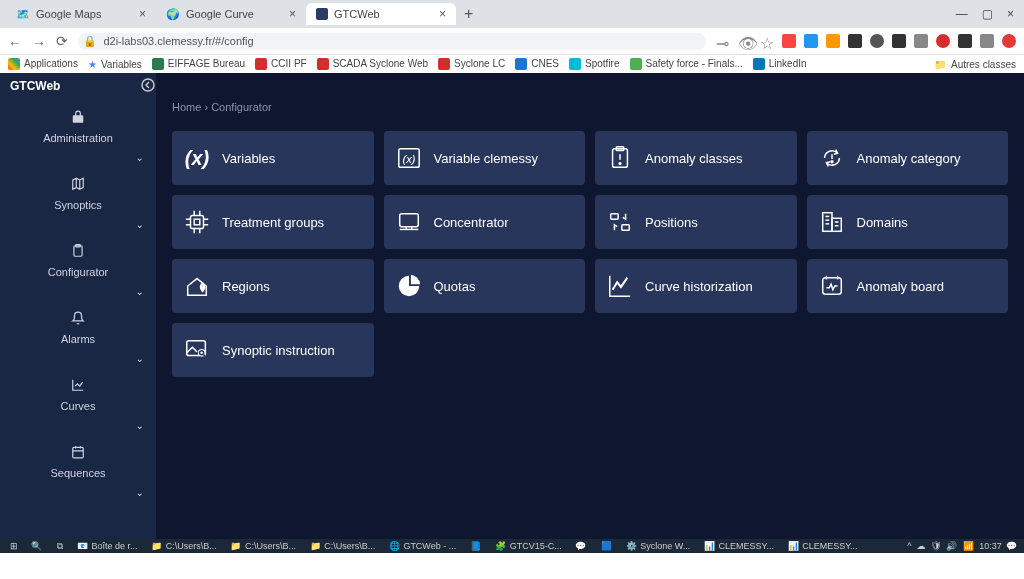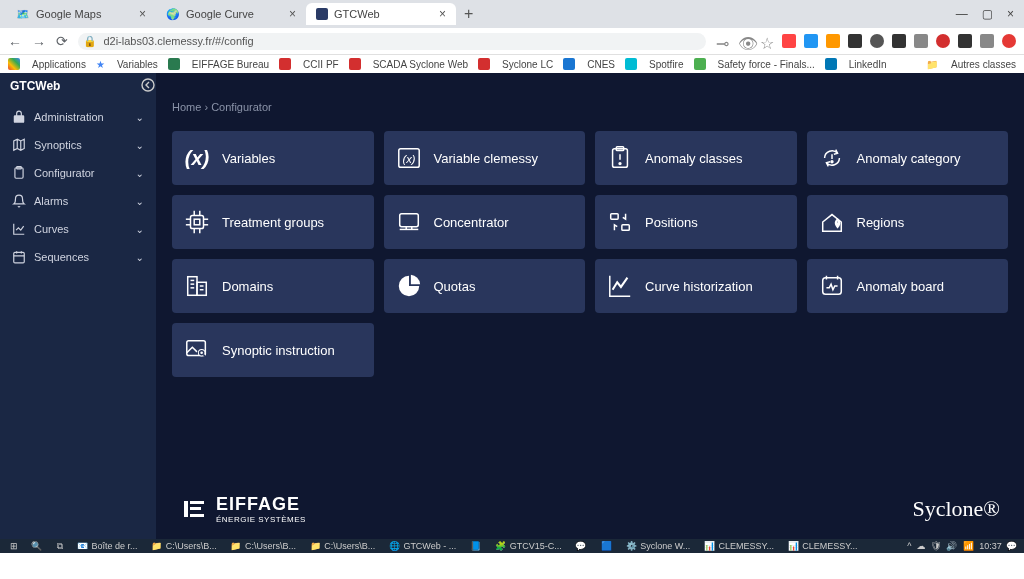--- a/index.html
+++ b/index.html
@@ -15,34 +15,34 @@
 .new-tab { font-size: 16px; color: #555; padding: 0 8px; cursor: pointer; }
 .window-controls { margin-left: auto; display: flex; gap: 14px; padding-right: 10px; color: #444; font-size: 12px; }
 
 .addr-bar { display: flex; align-items: center; height: 26px; background: #fff; padding: 0 8px; gap: 10px; }
 .nav-btn { color: #5f6368; font-size: 14px; cursor: pointer; }
 .url-box { flex: 1; display: flex; align-items: center; gap: 6px; font-size: 11px; color: #555; padding: 2px 6px; background: #f1f3f4; border-radius: 12px; }
 .ext-icons { display: flex; gap: 8px; align-items: center; }
 .ext-icons span { width: 14px; height: 14px; border-radius: 2px; }
 
 .bookmark-bar { display: flex; align-items: center; height: 19px; background: #fff; padding: 0 8px; gap: 10px; font-size: 10px; color: #444; border-top: 1px solid #e0e0e0; }
-.bm-item { display: flex; align-items: center; gap: 12px; cursor: pointer; }
+.bm-item { display: flex; gap: 4px; cursor: pointer; }
 .bm-fav { width: 12px; height: 12px; border-radius: 2px; background: #888; }
 
 
 .app { display: flex; height: 466px; background: #0f1730; }
 .topbar { position: absolute; top: 73px; left: 0; right: 0; height: 26px; background: #1a2744; display: flex; align-items: center; padding: 0 10px; color: #fff; font-size: 12px; }
 .topbar .title { font-weight: bold; }
 .topbar .collapse { margin-left: 80px; color: #ccc; cursor: pointer; }
 .topbar .datetime { position: absolute; left: 50%; transform: translateX(-50%); font-size: 11px; }
 .topbar .right { margin-left: auto; display: flex; align-items: center; gap: 14px; }
 .topbar .user { cursor: pointer; font-size: 11px; }
 
 .sidebar { width: 156px; background: #1a2744; padding-top: 30px; }
-.side-item { display: flex; align-items: center; gap: 8px; padding: 7px 12px; color: #d0d4e0; font-size: 11px; cursor: pointer; }
+.side-item { display: flex; align-items: center; gap: 8px; padding: 7px 12px; color: #d0d4e0; font-size: 11px; cursor: pointer; flex-direction: column; }
 .side-item .chev { margin-left: auto; font-size: 10px; }
 .side-icon { width: 14px; height: 14px; display: inline-flex; align-items: center; justify-content: center; }
 
 .main { flex: 1; background: #0f1730; padding-top: 20px; position: relative; }
 .breadcrumb { padding: 8px 16px; font-size: 11px; color: #8a93a8; }
 .breadcrumb a { color: #8a93a8; text-decoration: none; }
 .grid { display: grid; grid-template-columns: repeat(4, 1fr); gap: 10px; padding: 10px 16px; }
 .card { background: #29365c; border-radius: 4px; padding: 14px 12px; display: flex; align-items: center; gap: 12px; color: #fff; font-size: 13px; cursor: pointer; min-height: 48px; }
 .card-icon { width: 26px; height: 26px; display: inline-flex; align-items: center; justify-content: center; flex-shrink: 0; }
 .card-icon svg { width: 26px; height: 26px; fill: none; stroke: #fff; stroke-width: 1.6; }
@@ -320,44 +320,44 @@
               <rect x="4" y="5" width="8" height="6" rx="1"></rect>
               <rect x="16" y="17" width="8" height="6" rx="1"></rect>
               <path d="M20 5v6l-3-2M8 23v-6l3 2"></path>
             </svg>
           </span>
         <span>Positions</span>
       </div>
       <div class="card">
         <span class="card-icon">
             <svg viewBox="0 0 28 28">
-              <path d="M4 14l10-8 10 8v10H4z"></path>
-              <path d="M20 10s3 2 3 5-3 6-3 6-3-3-3-6 3-5 3-5z" fill="#fff" stroke="none"></path>
-              <circle cx="20" cy="14" r="1.3" fill="#29365c"></circle>
-            </svg>
-          </span>
-        <span>Regions</span>
-      </div>
-      <div class="card">
-        <span class="card-icon">
-            <svg viewBox="0 0 28 28">
               <rect x="4" y="4" width="10" height="20"></rect>
               <rect x="14" y="10" width="10" height="14"></rect>
               <line x1="7" y1="8" x2="11" y2="8"></line>
               <line x1="7" y1="12" x2="11" y2="12"></line>
               <line x1="7" y1="16" x2="11" y2="16"></line>
               <line x1="17" y1="14" x2="21" y2="14"></line>
               <line x1="17" y1="18" x2="21" y2="18"></line>
             </svg>
           </span>
         <span>Domains</span>
       </div>
       <div class="card">
         <span class="card-icon">
             <svg viewBox="0 0 28 28">
+              <path d="M4 14l10-8 10 8v10H4z"></path>
+              <path d="M20 10s3 2 3 5-3 6-3 6-3-3-3-6 3-5 3-5z" fill="#fff" stroke="none"></path>
+              <circle cx="20" cy="14" r="1.3" fill="#29365c"></circle>
+            </svg>
+          </span>
+        <span>Regions</span>
+      </div>
+      <div class="card">
+        <span class="card-icon">
+            <svg viewBox="0 0 28 28">
               <path d="M14 3a11 11 0 1011 11H14V3z" fill="#fff" stroke="none"></path>
               <path d="M16 2a11 11 0 0110 10H16V2z" fill="#fff" stroke="none"></path>
             </svg>
           </span>
         <span>Quotas</span>
       </div>
       <div class="card">
         <span class="card-icon">
             <svg viewBox="0 0 28 28">
               <path d="M3 3v22h22"></path>
@@ -383,35 +383,20 @@
               <path d="M3 17l6-6 5 5"></path>
               <circle cx="19" cy="17" r="4" fill="#fff" stroke="none"></circle>
               <circle cx="19" cy="17" r="2.2" fill="none" stroke="#29365c" stroke-width="1.6"></circle>
               <line x1="21" y1="19" x2="24" y2="22" stroke="#29365c" stroke-width="1.6"></line>
             </svg>
           </span>
         <span>Synoptic instruction</span>
       </div>
     </div>
 
-    <div class="footer-logos">
-      <div style="display:flex;align-items:center;gap:8px;">
-        <svg width="28" height="28" viewBox="0 0 28 28">
-            <rect x="4" y="6" width="4" height="16" fill="#fff"></rect>
-            <rect x="10" y="6" width="14" height="3" fill="#fff"></rect>
-            <rect x="10" y="12" width="11" height="3" fill="#fff"></rect>
-            <rect x="10" y="19" width="14" height="3" fill="#fff"></rect>
-          </svg>
-        <div class="eiffage">
-          <span>EIFFAGE</span>
-          <small>ÉNERGIE SYSTÈMES</small>
-        </div>
-      </div>
-      <div class="syclone">Syclone®</div>
-    </div>
   </div>
 </div>
 
 <div class="taskbar">
   <span class="item">⊞</span>
   <span class="item">🔍</span>
   <span class="item">⧉</span>
   <span class="item">📧<span>Boîte de r...</span></span>
   <span class="item">📁<span>C:\Users\B...</span></span>
   <span class="item">📁<span>C:\Users\B...</span></span>

